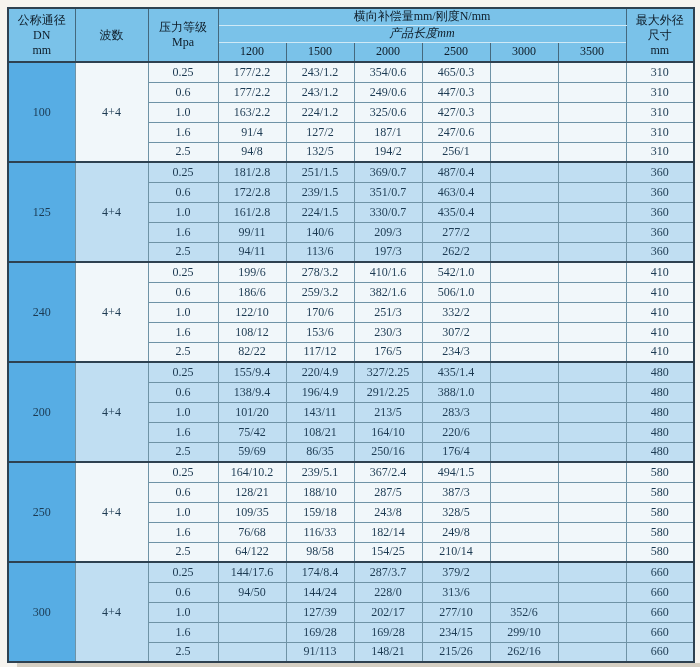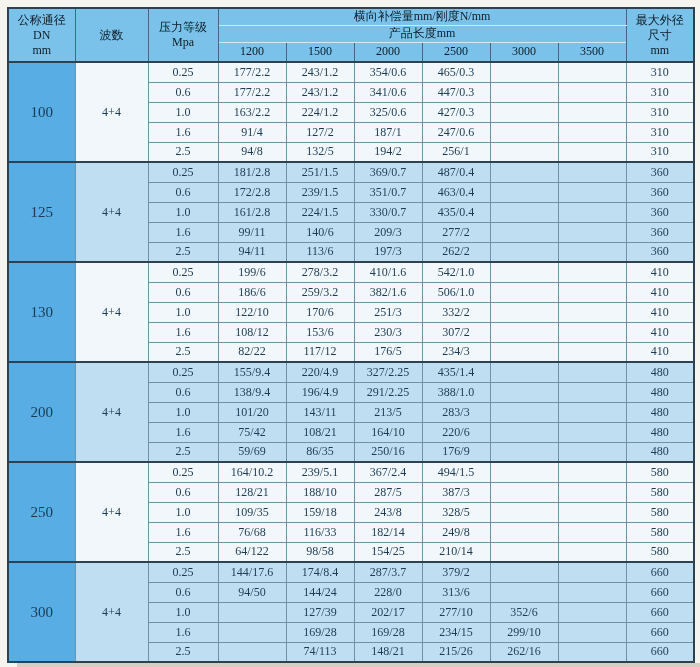--- a/index.html
+++ b/index.html
@@ -27,32 +27,32 @@
     padding:0 2px;overflow:hidden;
   }
   thead th{
     background:var(--header_bg);
     color:var(--header_text);
     font-size:12px;font-weight:normal;
     white-space:pre-line;line-height:1.25;
     border-color:#44697e;
   }
   thead tr.hr1 th.h-span{height:17px;border-bottom:1px solid var(--header_divider);}
-  thead tr.hr2 th.h-span{height:17px;border-bottom:1px solid var(--header_divider);}
+  thead tr.hr2 th.h-span{height:17px;border-bottom:1px solid var(--header_divider);font-style:italic;}
   thead tr.hr3 th{height:20px;}
   thead{border-bottom:2px solid var(--block_border);}
   tbody tr{height:20px;}
   tbody td{
     font-size:12px;color:var(--cell_text);
   }
   tbody tr.light td{background:var(--row_light_bg);}
   tbody tr.blue td{background:var(--row_blue_bg);}
   tbody td.dn{
     background:var(--dn_col_bg) !important;
-    font-size:15px;
+    font-size:12px;
   }
   tbody tr.block-start td{border-top:2px solid var(--block_border);text-align:center;}
   .shadow-bar{
     margin:0 0 0 10px;width:688px;height:4px;
     background:var(--shadow);opacity:.75;
   }
 </style>
 </head>
 <body>
 
@@ -105,21 +105,21 @@
           <td>354/0.6</td>
           <td>465/0.3</td>
           <td></td>
           <td></td>
           <td>310</td>
         </tr>
         <tr class="light">
           <td>0.6</td>
           <td>177/2.2</td>
           <td>243/1.2</td>
-          <td>341/0.6</td>
+          <td>249/0.6</td>
           <td>447/0.3</td>
           <td></td>
           <td></td>
           <td>310</td>
         </tr>
         <tr class="light">
           <td>1.0</td>
           <td>163/2.2</td>
           <td>224/1.2</td>
           <td>325/0.6</td>
@@ -194,21 +194,21 @@
           <td>2.5</td>
           <td>94/11</td>
           <td>113/6</td>
           <td>197/3</td>
           <td>262/2</td>
           <td></td>
           <td></td>
           <td>360</td>
         </tr>
         <tr class="light block-start">
-          <td rowspan="5" class="dn">130</td>
+          <td rowspan="5" class="dn">240</td>
           <td rowspan="5" class="waves">4+4</td>
           <td>0.25</td>
           <td>199/6</td>
           <td>278/3.2</td>
           <td>410/1.6</td>
           <td>542/1.0</td>
           <td></td>
           <td></td>
           <td>410</td>
         </tr>
@@ -292,21 +292,21 @@
           <td>220/6</td>
           <td></td>
           <td></td>
           <td>480</td>
         </tr>
         <tr class="blue">
           <td>2.5</td>
           <td>59/69</td>
           <td>86/35</td>
           <td>250/16</td>
-          <td>176/9</td>
+          <td>176/4</td>
           <td></td>
           <td></td>
           <td>480</td>
         </tr>
         <tr class="light block-start">
           <td rowspan="5" class="dn">250</td>
           <td rowspan="5" class="waves">4+4</td>
           <td>0.25</td>
           <td>164/10.2</td>
           <td>239/5.1</td>
@@ -394,21 +394,21 @@
           <td>169/28</td>
           <td>169/28</td>
           <td>234/15</td>
           <td>299/10</td>
           <td></td>
           <td>660</td>
         </tr>
         <tr class="blue">
           <td>2.5</td>
           <td></td>
-          <td>74/113</td>
+          <td>91/113</td>
           <td>148/21</td>
           <td>215/26</td>
           <td>262/16</td>
           <td></td>
           <td>660</td>
         </tr>
       </tbody>
   </table>
   <div class="shadow-bar"></div>
 </div>

